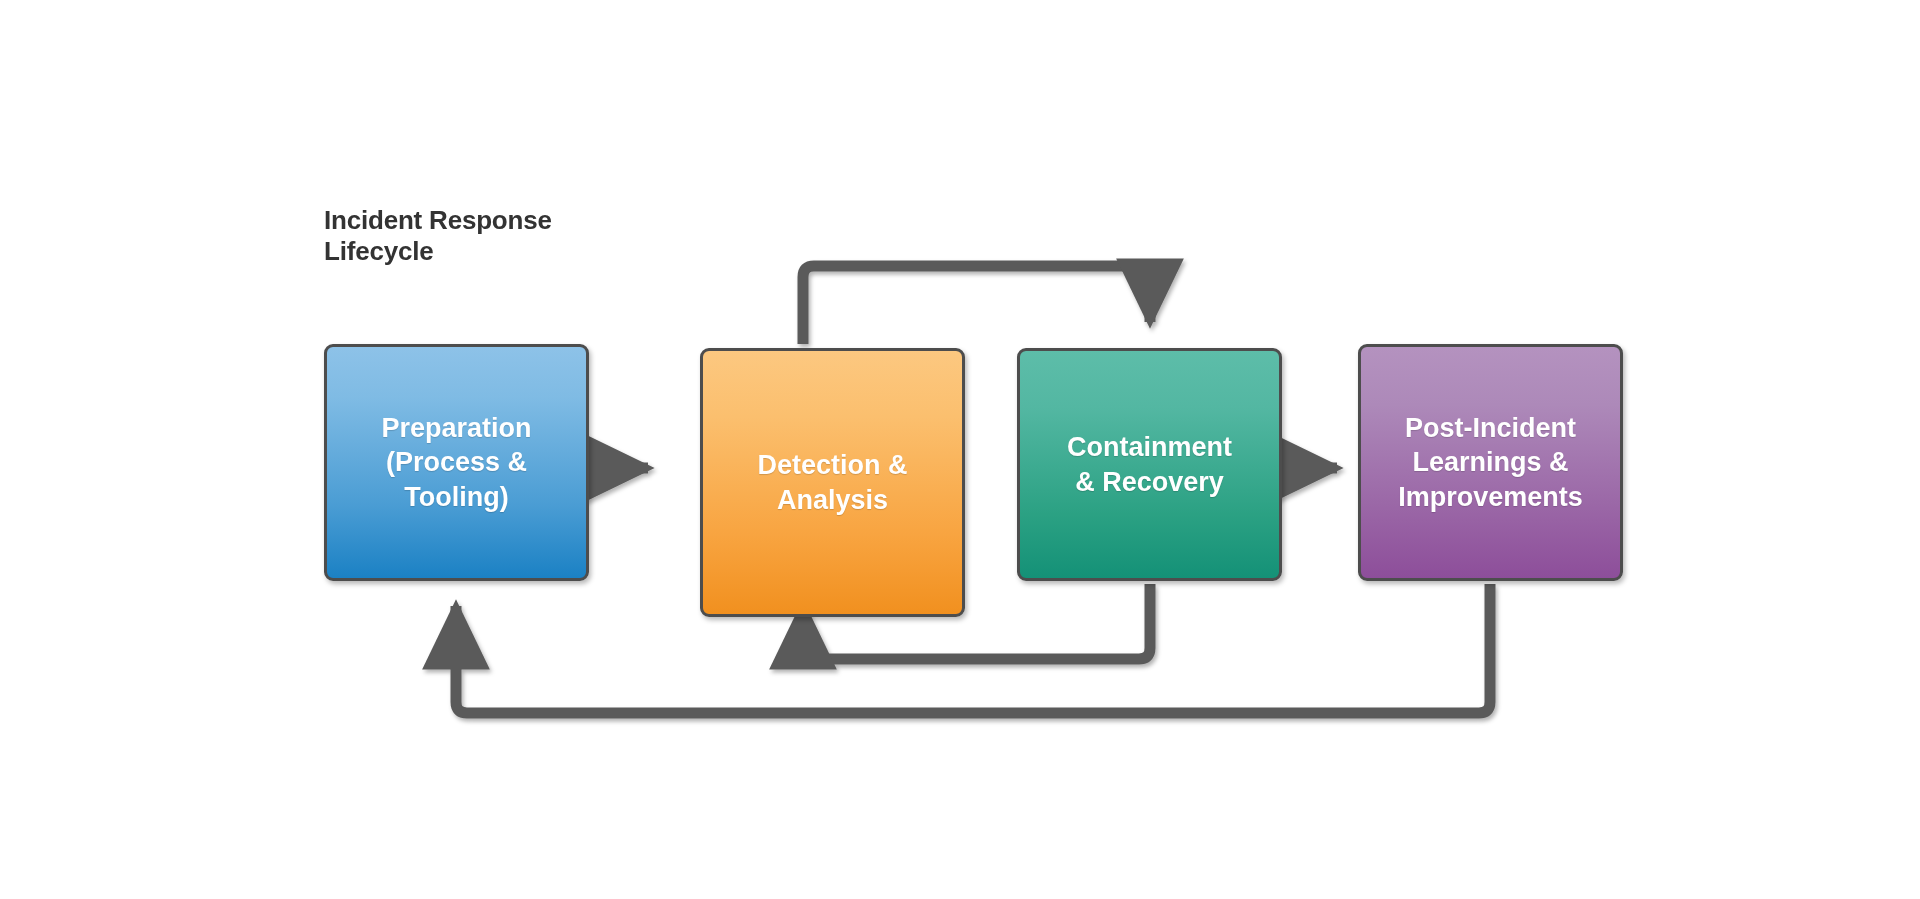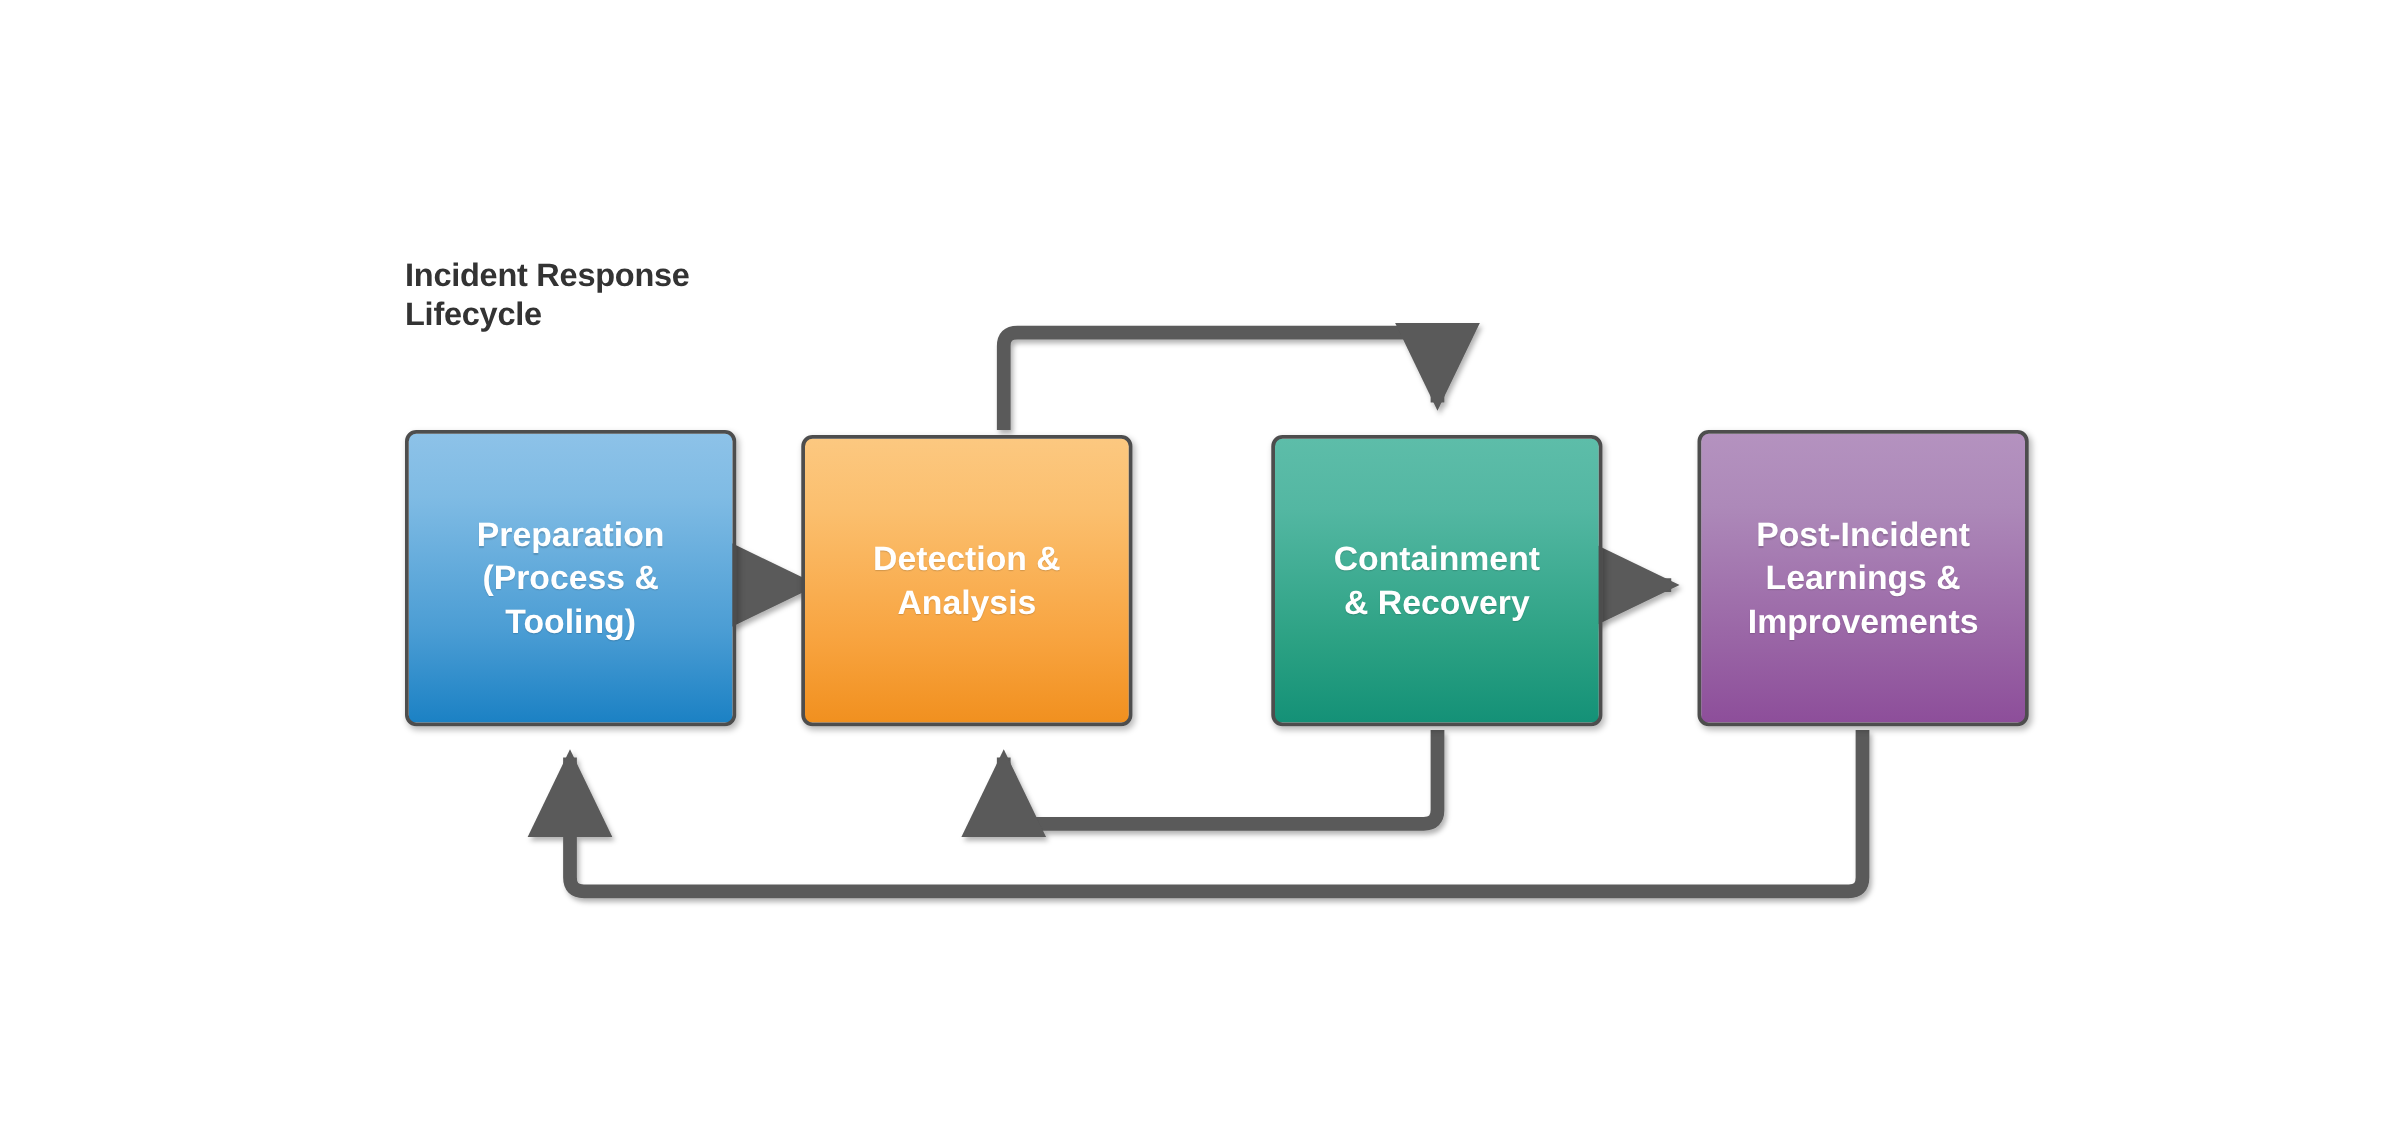--- a/index.html
+++ b/index.html
@@ -55,21 +55,21 @@
     text-align: center;
     padding: 0 10px;
     white-space: pre-line;
     text-shadow: 0 1px 1px rgba(0,0,0,0.16);
   }
   .node-prep {
     left: 324px; top: 344px; width: 265px; height: 237px;
     background: linear-gradient(180deg, #8dc2e8 0%, #7fbbe4 22%, #4b9dd4 68%, #1b81c4 100%);
   }
   .node-detect {
-    left: 641px; top: 348px; width: 265px; height: 233px;
+    left: 700px; top: 348px; width: 265px; height: 269px;
     background: linear-gradient(180deg, #fcc880 0%, #fbbf6e 25%, #f8a440 70%, #f1901f 100%);
   }
   .node-contain {
     left: 1017px; top: 348px; width: 265px; height: 233px;
     background: linear-gradient(180deg, #5dbda9 0%, #53b7a2 25%, #2ba183 72%, #149177 100%);
   }
   .node-post {
     left: 1358px; top: 344px; width: 265px; height: 237px;
     background: linear-gradient(180deg, #b492bf 0%, #ad89b9 25%, #9a66a6 70%, #8d4e9a 100%);
   }

